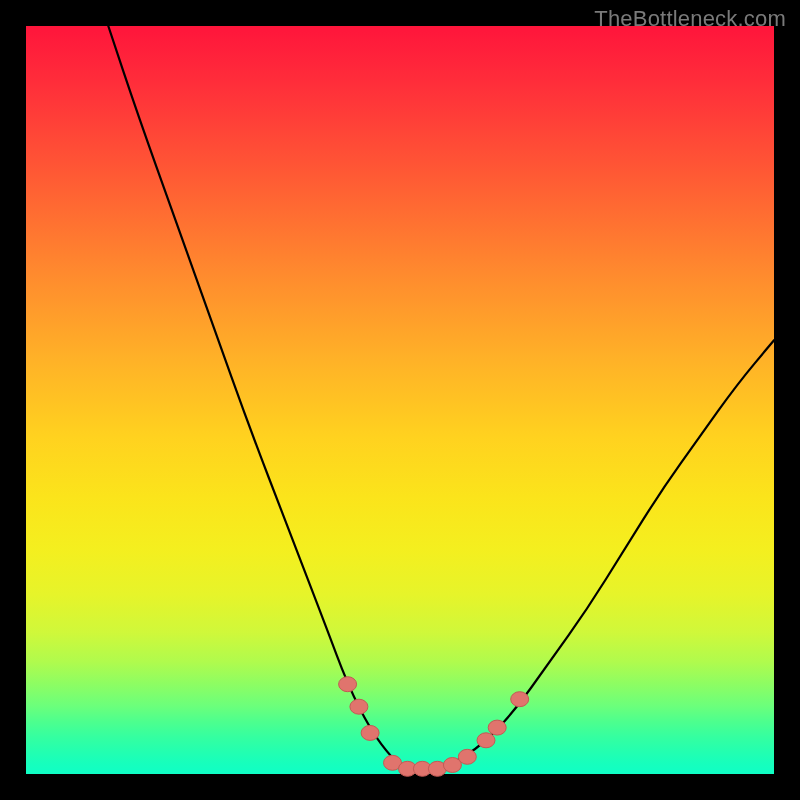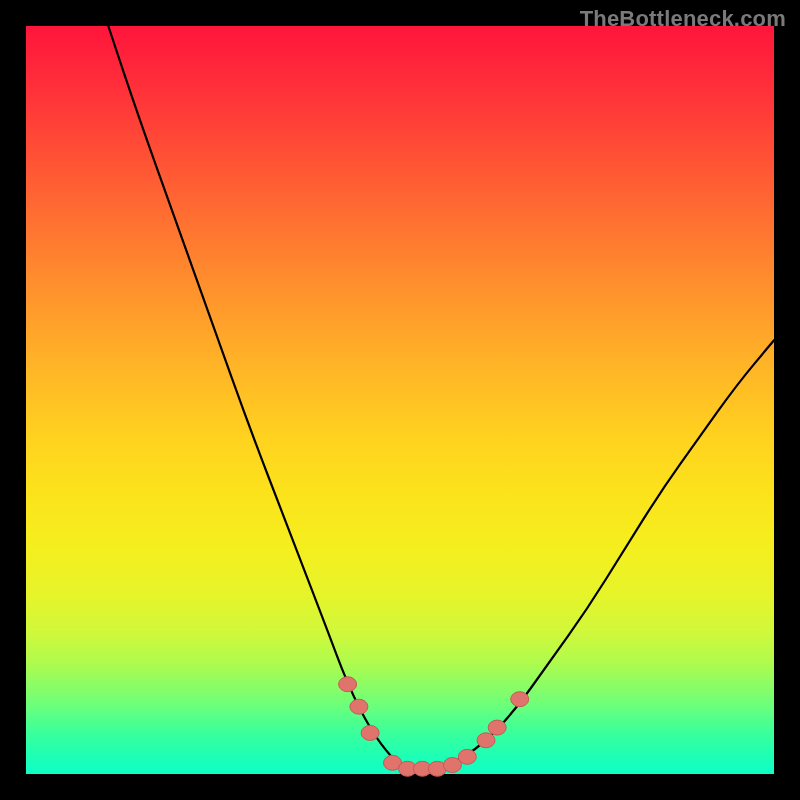--- a/index.html
+++ b/index.html
@@ -63,21 +63,21 @@
     fill: #e0746d;
     stroke: #c35a55;
     stroke-width: 1;
   }
   .attrib {
     position: absolute;
     top: 6px;
     right: 14px;
     color: #7a7a7a;
     font-size: 22px;
-    font-weight: 700;
+    font-weight: 400;
     letter-spacing: 0.2px;
   }
 </style>
 </head>
 <body>
 
 <div class="frame">
   <div class="plot">
     <svg viewBox="0 0 748 748">
       <path id="curve-path" class="curve" d="M 82.3 0.0 Q 82.3 0.0 97.2 44.9 Q 112.2 89.8 130.9 142.1 Q 149.6 194.5 168.3 246.8 Q 187.0 299.2 205.7 351.6 Q 224.4 403.9 243.1 452.5 Q 261.8 501.2 280.5 549.8 Q 299.2 598.4 310.4 628.3 Q 321.6 658.2 332.9 680.7 Q 344.1 703.1 355.3 718.1 Q 366.5 733.0 374.0 738.6 Q 381.5 744.3 396.4 744.3 Q 411.4 744.3 430.1 734.9 Q 448.8 725.6 467.5 706.9 Q 486.2 688.2 504.9 662.0 Q 523.6 635.8 542.3 609.6 Q 561.0 583.4 579.7 553.5 Q 598.4 523.6 617.1 493.7 Q 635.8 463.8 654.5 437.6 Q 673.2 411.4 691.9 385.2 Q 710.6 359.0 729.3 336.6 T 748.0 314.2 "></path>

